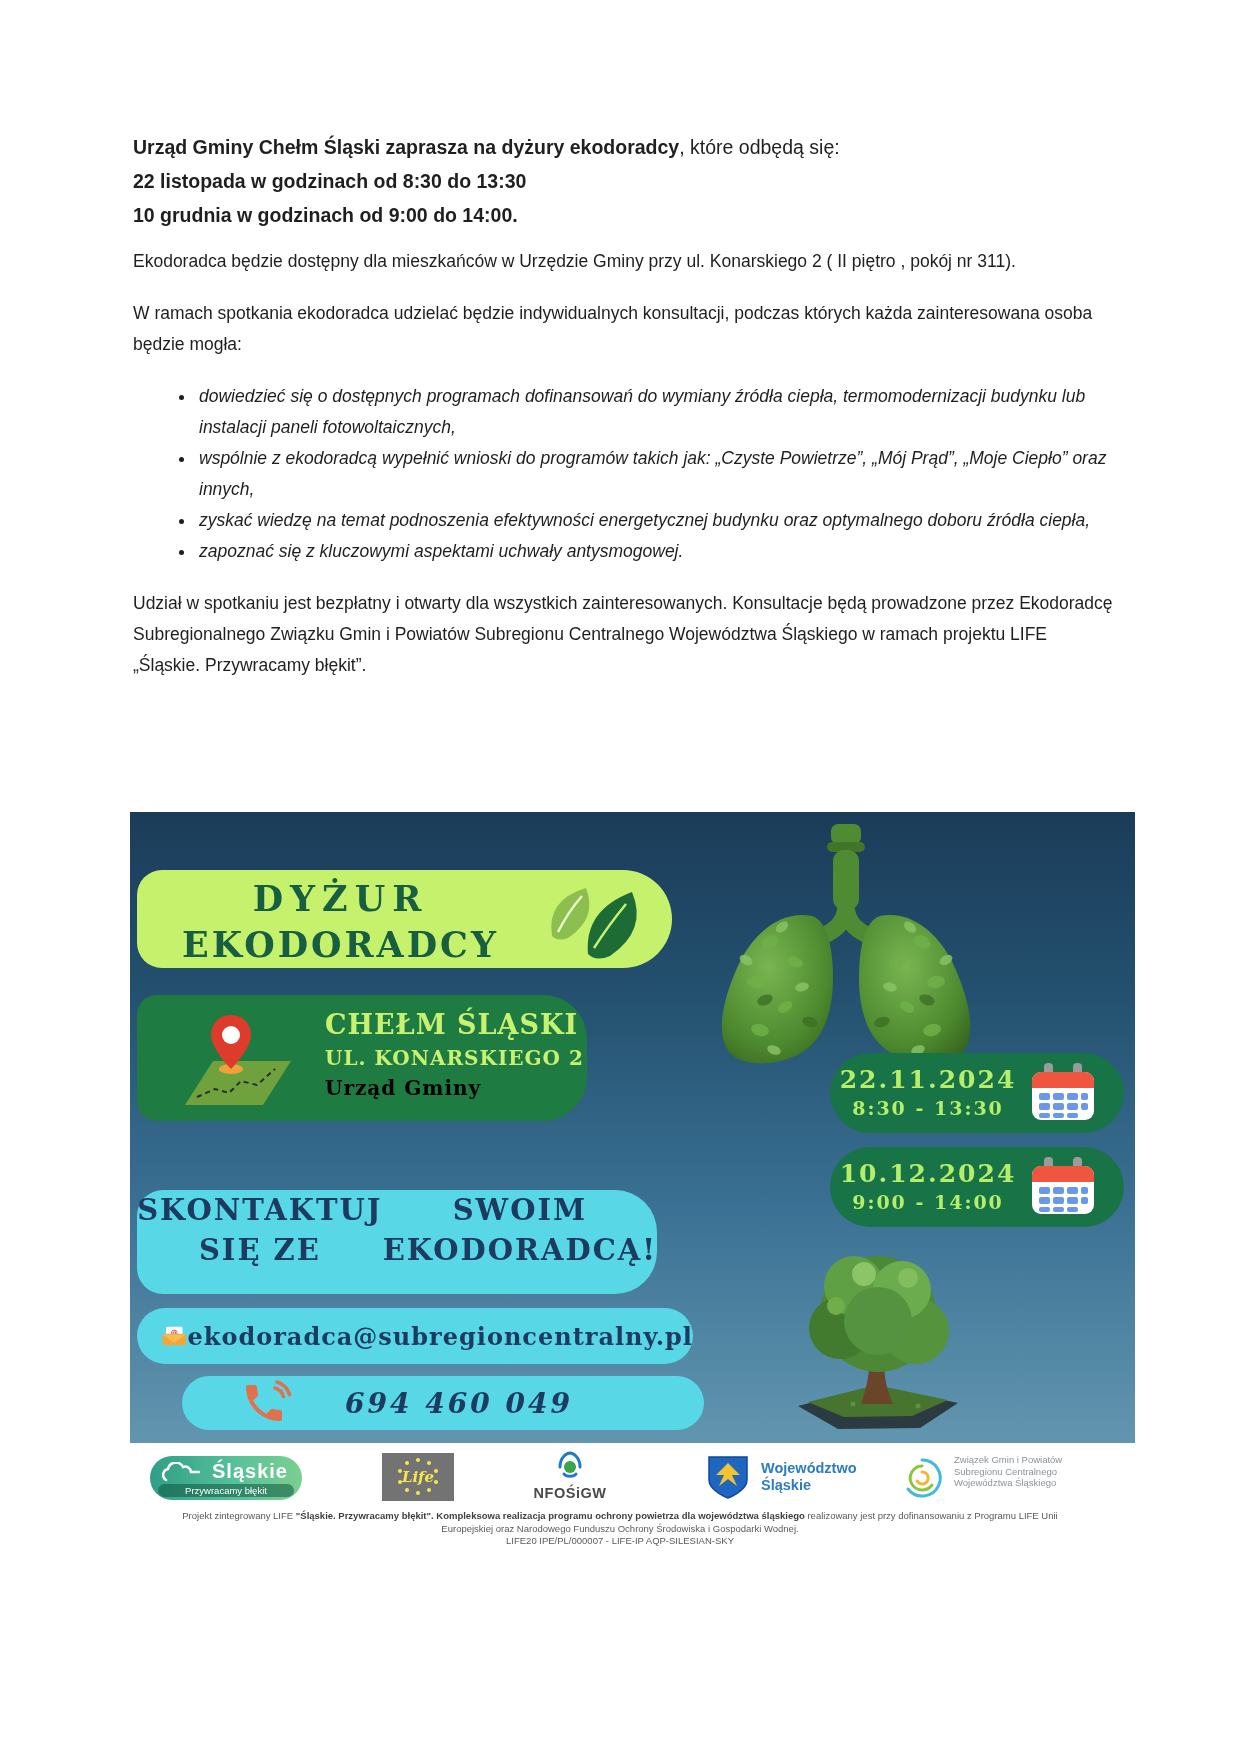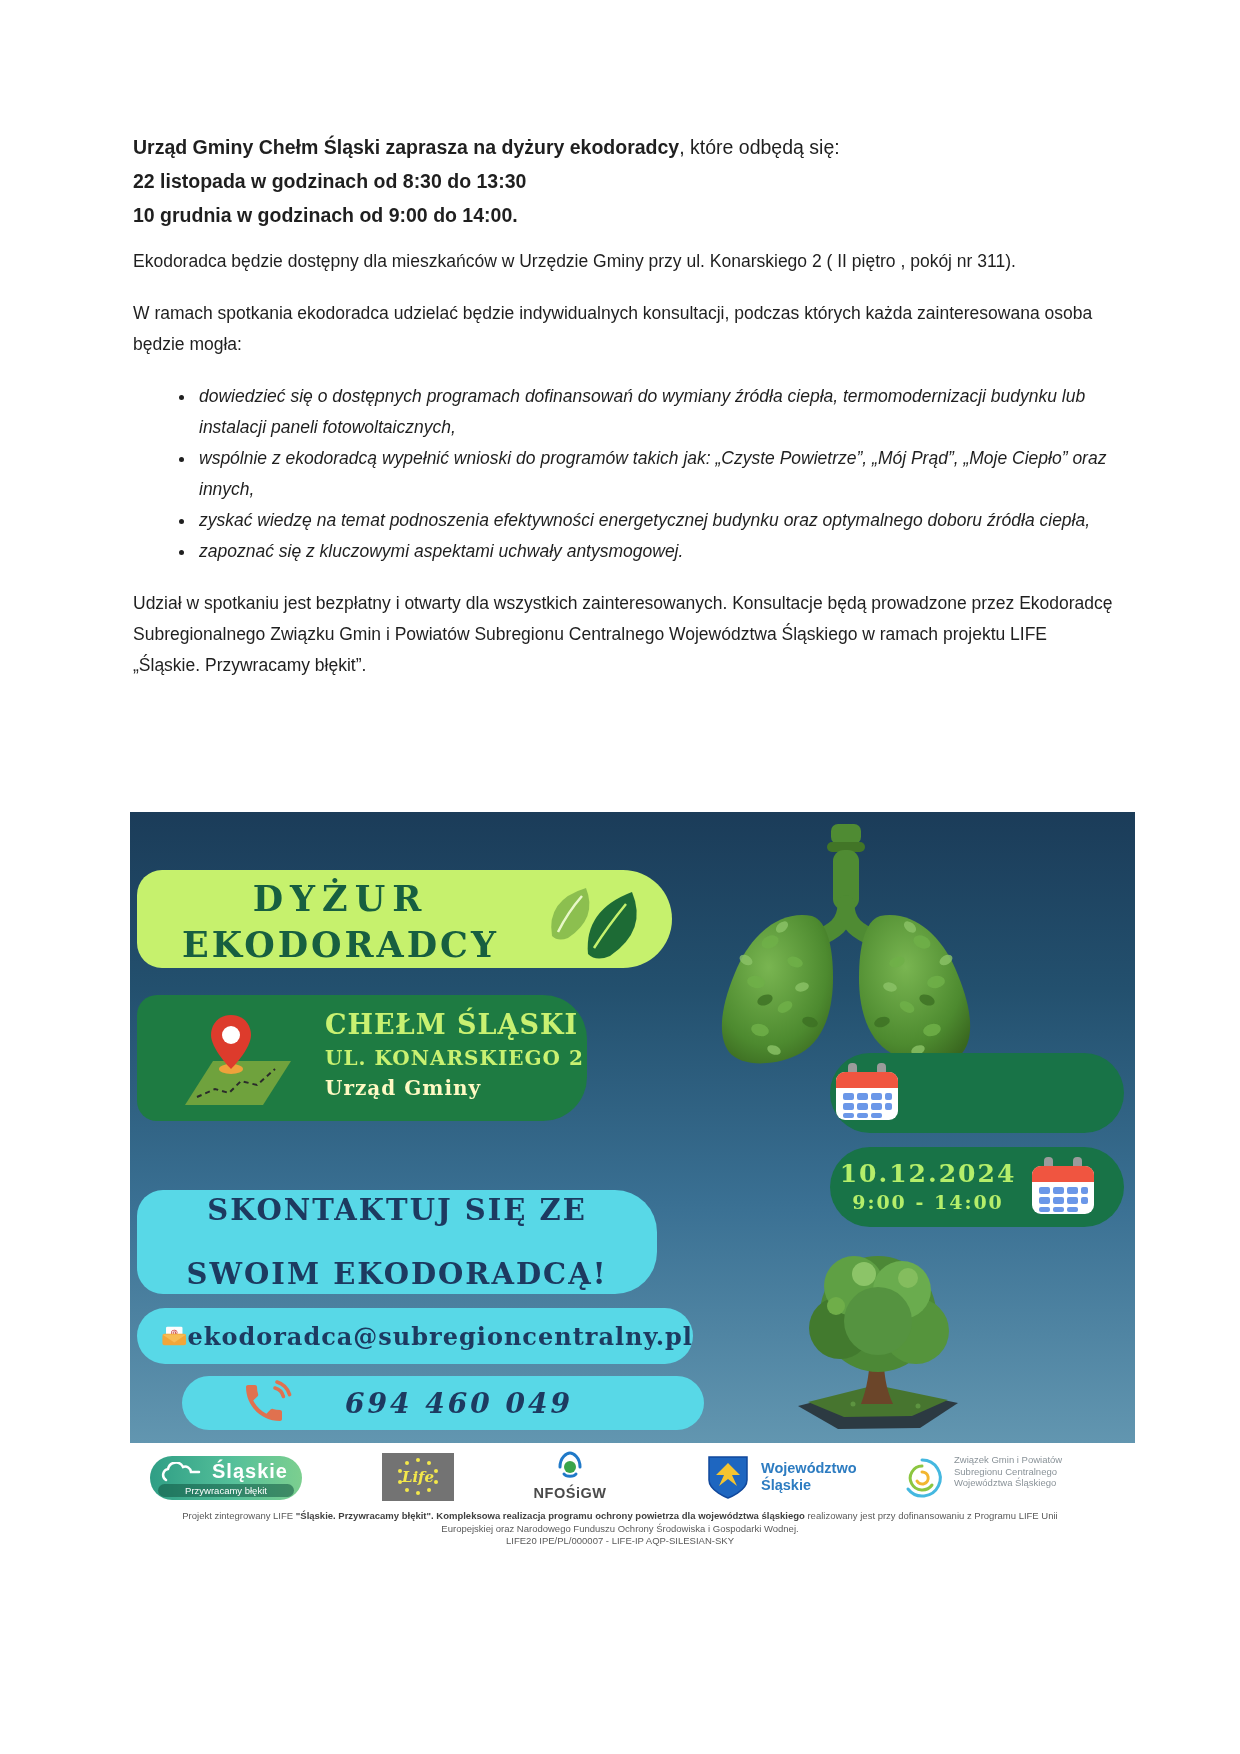--- a/index.html
+++ b/index.html
@@ -34,36 +34,36 @@
   .banner-leaves { position:absolute; right:18px; top:12px; }
   .loc-box {
     position:absolute; left:7px; top:183px; width:450px; height:126px;
     background:#1e7b42; border-radius:20px 44px 44px 20px;
   }
   .loc-icon { position:absolute; left:40px; top:14px; }
   .loc-text { position:absolute; left:168px; top:12px; width:272px; text-align:left;
     font-family:"DejaVu Serif", serif; font-weight:bold;margin-left:20px; }
   .loc-name   { font-size:27px; color:#c9f171; letter-spacing:1px; line-height:36px; }
   .loc-street { font-size:20px; color:#c9f171; letter-spacing:1px; line-height:30px; }
-  .loc-bldg   { font-size:20px; color:#fef9c3; letter-spacing:1px; line-height:30px; }
+  .loc-bldg   { font-size:20px; color:#000000; letter-spacing:1px; line-height:30px; }
   .lungs { position:absolute; left:560px; top:10px; }
   .date-pill {
     position:absolute; left:700px; width:294px; height:80px; background:#187347;
     border-radius:42px; display:flex; align-items:center;
   }
   .date-pill.p1 { top:241px; }
   .date-pill.p2 { top:335px; }
   .date-txt { width:196px; text-align:center; font-family:"DejaVu Serif", serif; font-weight:bold; }
   .date-d { font-size:25px; color:#b5ee6a; letter-spacing:2px; line-height:30px; }
   .date-t { font-size:19px; color:#b5ee6a; letter-spacing:2px; line-height:26px; }
   .cal { margin-left:4px; }
   .contact-box {
     position:absolute; left:7px; top:378px; width:520px; height:104px;
     background:#58d8e7; border-radius:26px 42px 42px 26px;
-    display:flex; flex-direction:column; justify-content:space-between;
+    display:flex; justify-content:center;
   }
   .contact-box div {
     font-family:"DejaVu Serif", serif; font-weight:bold; font-size:29px; letter-spacing:2px;
     color:#1d3a60; text-align:center; line-height:40px;
   }
   .email-pill {
     position:absolute; left:7px; top:496px; width:556px; height:56px;
     background:#58d8e7; border-radius:30px; display:flex; align-items:center;
   }
   .email-pill .mail-ic { margin-left:24px; }
@@ -195,20 +195,24 @@
         <circle cx="54" cy="26" r="9" fill="#ffffff"></circle>
       </svg>
       <div class="loc-text">
         <div class="loc-name">CHEŁM ŚLĄSKI</div>
         <div class="loc-street">UL. KONARSKIEGO 2</div>
         <div class="loc-bldg">Urząd Gminy</div>
       </div>
     </div>
 
     <div class="date-pill p1">
+      <div class="date-txt">
+        <div class="date-d">22.11.2024</div>
+        <div class="date-t">8:30 - 13:30</div>
+      </div>
       <svg class="cal" width="66" height="60" viewBox="0 0 66 60">
         <rect x="14" y="0" width="9" height="17" rx="4" fill="#9b9b9b"></rect>
         <rect x="43" y="0" width="9" height="17" rx="4" fill="#9b9b9b"></rect>
         <rect x="2" y="9" width="62" height="48" rx="9" fill="#ffffff"></rect>
         <path d="M2,18 C2,13 6,9 11,9 H55 C60,9 64,13 64,18 V25 H2 Z" fill="#f05540"></path>
         <g fill="#6b97e8">
           <rect x="9" y="30" width="11" height="7" rx="2"></rect>
             <rect x="23" y="30" width="11" height="7" rx="2"></rect>
             <rect x="37" y="30" width="11" height="7" rx="2"></rect>
             <rect x="51" y="30" width="7" height="7" rx="2"></rect>

